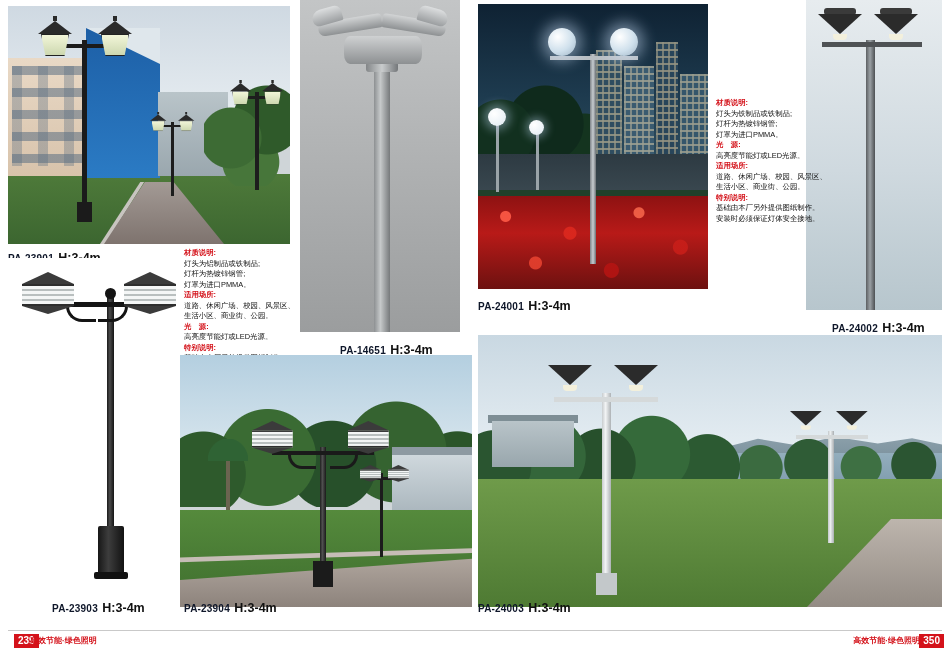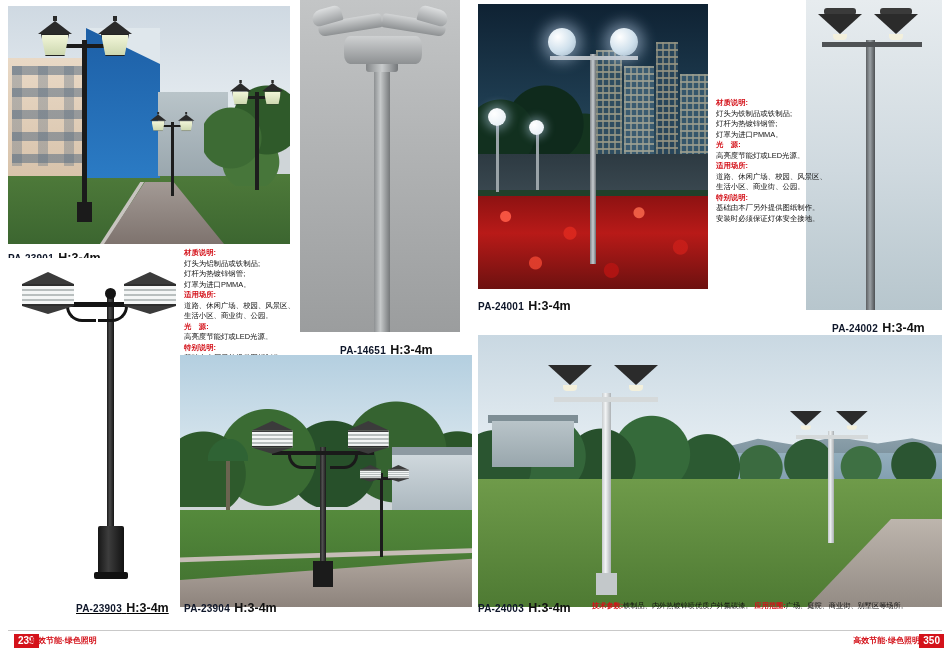--- a/index.html
+++ b/index.html
@@ -443,21 +443,21 @@
         <div class="body"></div>
         <div class="btm"></div>
       </div>
     <div class="ringlamp r2">
         <div class="top"></div>
         <div class="body"></div>
         <div class="btm"></div>
       </div>
   </div>
 
-  <div class="cap" style="left:76px; top:598px;text-decoration:underline;">
+  <div class="cap" style="left:52px; top:598px;">
     <span class="code">PA-23903</span>
     <span class="h">H:3-4m</span>
   </div>
 
   <div class="photo" id="p6">
     <div class="sky"></div>
     <div class="treesback"></div>
     <div class="bldgroof"></div>
     <div class="bldg"></div>
     <div class="palm1"></div>
@@ -530,24 +530,20 @@
         <div class="shade"></div>
         <div class="bulb"></div>
       </div>
   </div>
 
   <div class="cap" style="left:478px; top:598px;">
     <span class="code">PA-24003</span>
     <span class="h">H:3-4m</span>
   </div>
 
-  <div class="techline" style="left:592px; top:601px;">
-    <span class="r">技术参数:</span><span>铁制品、内外热镀锌喷优质户外氟碳漆。</span>
-    <span class="r">应用范围:</span><span>广场、庭院、商业街、别墅区等场所。</span>
-  </div>
 
   <div class="footer">
     <div class="bar"></div>
     <div class="pnum left">239</div>
     <div class="ftxt left">高效节能·绿色照明</div>
     <div class="ftxt right">高效节能·绿色照明</div>
     <div class="pnum right">350</div>
   </div>
 
 </div>

